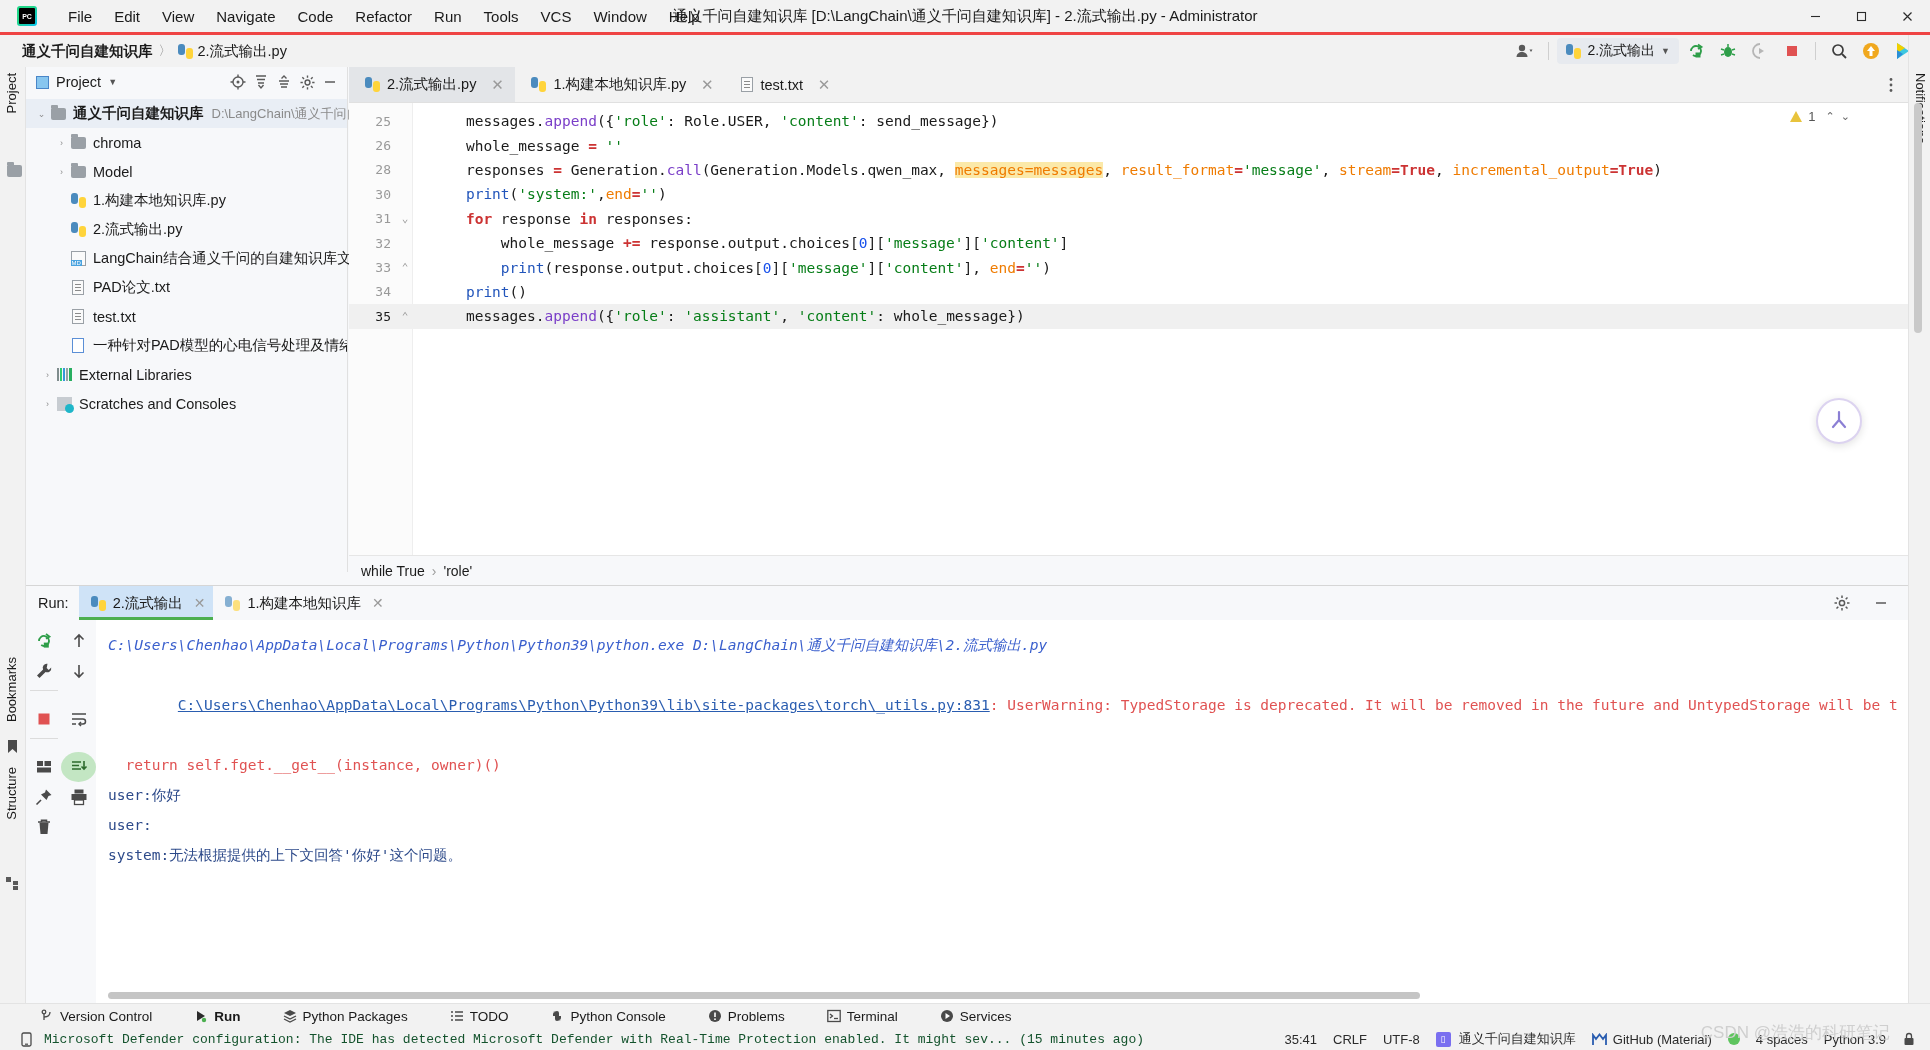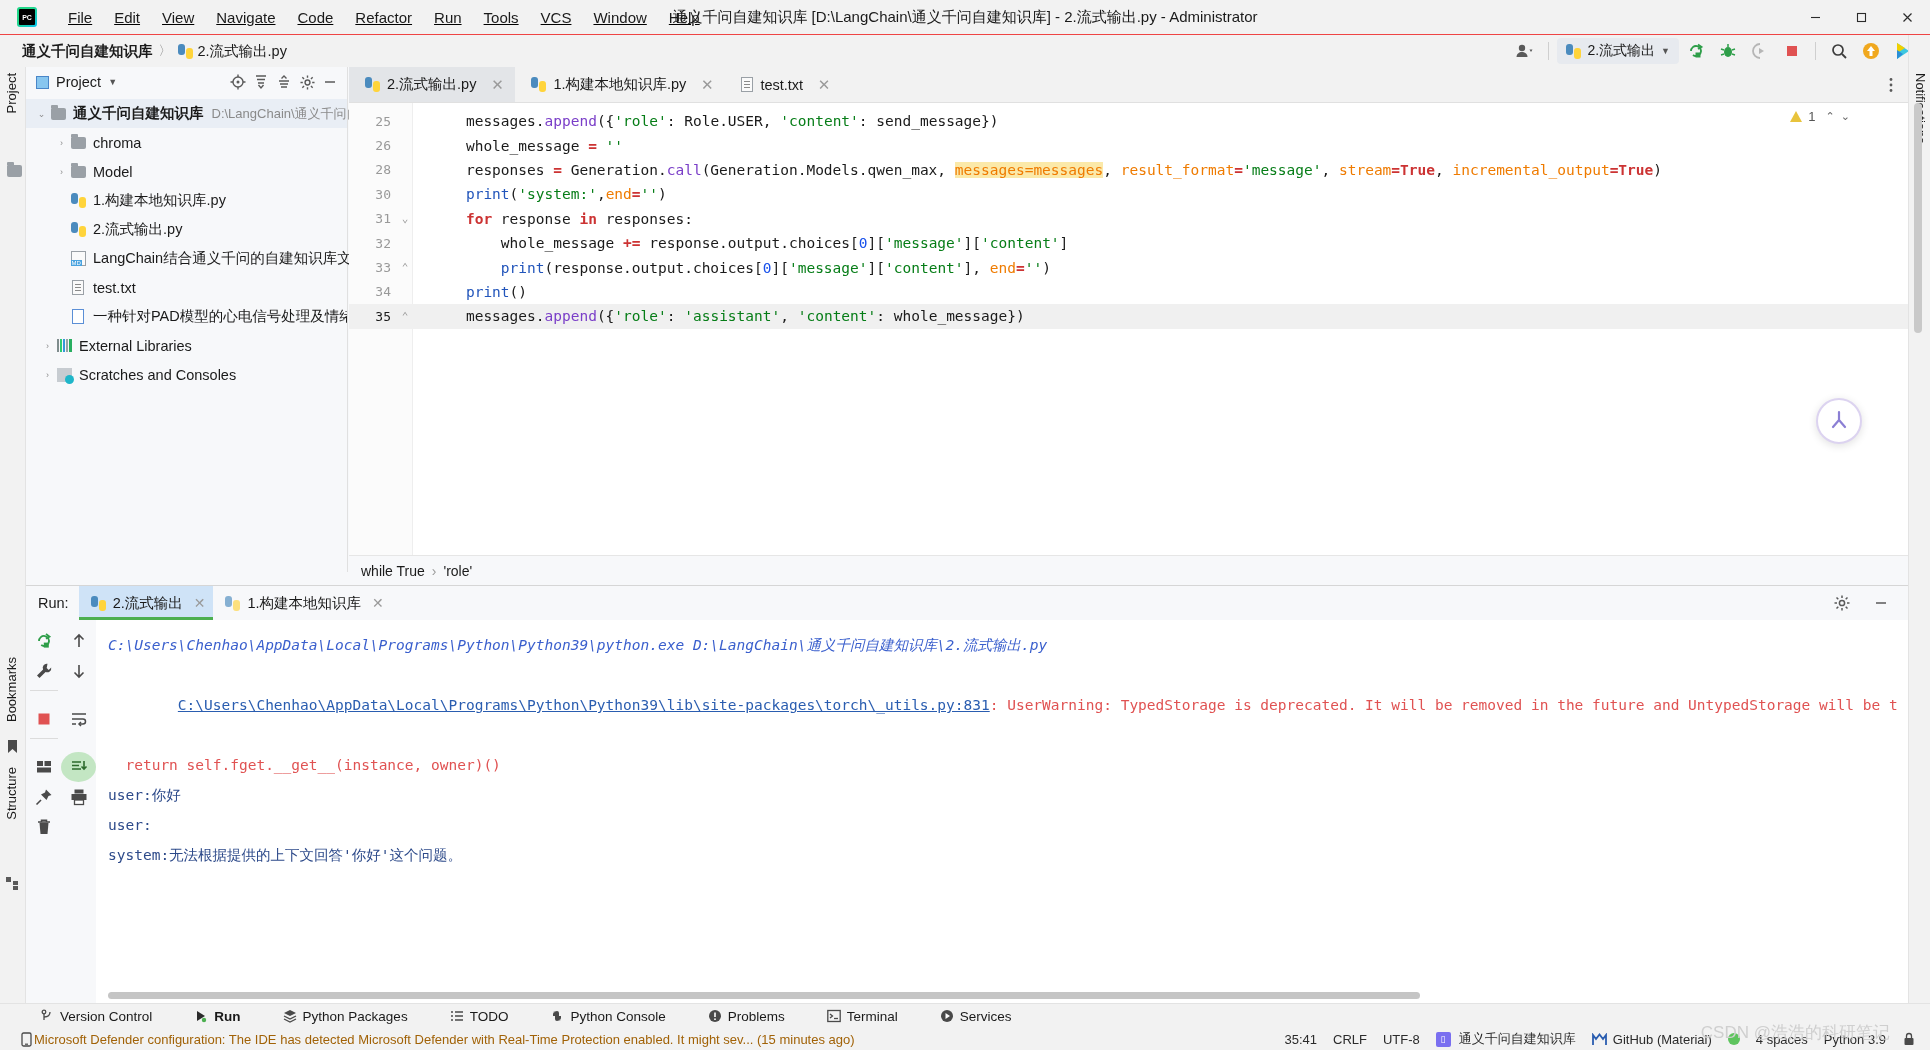--- a/index.html
+++ b/index.html
@@ -8,22 +8,22 @@
     font-family: "Liberation Sans", sans-serif;
     background: #ffffff;
     overflow: hidden;
     -webkit-font-smoothing: antialiased;
   }
   .app { position: relative; width: 1930px; height: 1050px; background: #f7f8fa; }
 
   
   .titlebar {
     position: absolute; top: 0; left: 0; width: 1930px; height: 35px;
-    background: #f2f2f2; border-bottom: 1px solid #ef4444;
-    display: flex; align-items: center; text-decoration: underline;
+    background: #f2f2f2; border-bottom: 3px solid #ef4444;
+    display: flex; align-items: center;
   }
   .pc-logo {
     width: 20px; height: 20px; margin-left: 17px; border-radius: 3px;
     background: linear-gradient(135deg,#21d789 0%,#21d789 40%,#07c3f2 100%);
     position: relative; flex: none;
   }
   .pc-logo:after {
     content: "PC"; position: absolute; inset: 2px;
     background: #000; color: #fff; font-size: 7px; font-weight: bold;
     display: flex; align-items: center; justify-content: center; border-radius: 1px;
@@ -249,21 +249,21 @@
   }
   .bb-item { display:flex; align-items:center; gap:6px; font-size:13.5px; color:#1a1a1a; padding: 2px 4px; }
   .bb-item.active { font-weight: bold; }
 
   
   .statusbar {
     position:absolute; left:0; right:0; bottom:0; height:22px;
     background:#f2f2f2; display:flex; align-items:center; padding-left:20px; gap:0;
     font-size:13px; color:#2b2b2b;
   }
-  .sb-msg { margin-left:0; color:#a16207; white-space:nowrap; overflow:hidden; }
+  .sb-msg { margin-left:10px; color:#14532d; white-space:nowrap; overflow:hidden;font-family:Liberation Mono, monospace; }
   .sb-right { margin-left:auto; display:flex; align-items:center; gap:16px; padding-right:14px; }
   .sb-item { white-space:nowrap; }
   .sb-proj-ico { width:15px;height:15px;background:#7a6ff0;border-radius:2px;display:flex;align-items:center;justify-content:center;color:#fff;font-size:9px;}
   .green-dot { width:12px;height:12px;border-radius:50%;background:#5ec45e; }
   .watermark {
     position:absolute; right:40px; bottom:6px; font-size:17px; color:#cfcfcf;
     font-family:"Liberation Sans",sans-serif; pointer-events:none;
   }
   svg { display:block; }
 </style>
@@ -483,20 +483,26 @@
       <div class="tree-row" style="padding-left:43px;">
         <span class="tree-ico">
             <span class="md-ico"></span>
           </span>
         <span>LangChain结合通义千问的自建知识库文档.md</span>
       </div>
       <div class="tree-row" style="padding-left:43px;">
         <span class="tree-ico">
             <span class="txt-ico"></span>
           </span>
+        <span>PAD论文.txt</span>
+      </div>
+      <div class="tree-row" style="padding-left:43px;">
+        <span class="tree-ico">
+            <span class="txt-ico"></span>
+          </span>
         <span>test.txt</span>
       </div>
       <div class="tree-row" style="padding-left:43px;overflow:hidden;">
         <span class="tree-ico">
             <span class="pdf-ico"></span>
           </span>
         <span>一种针对PAD模型的心电信号处理及情绪识别方</span>
       </div>
       <div class="tree-row" style="padding-left:14px;">
         <span class="tw">›</span>

